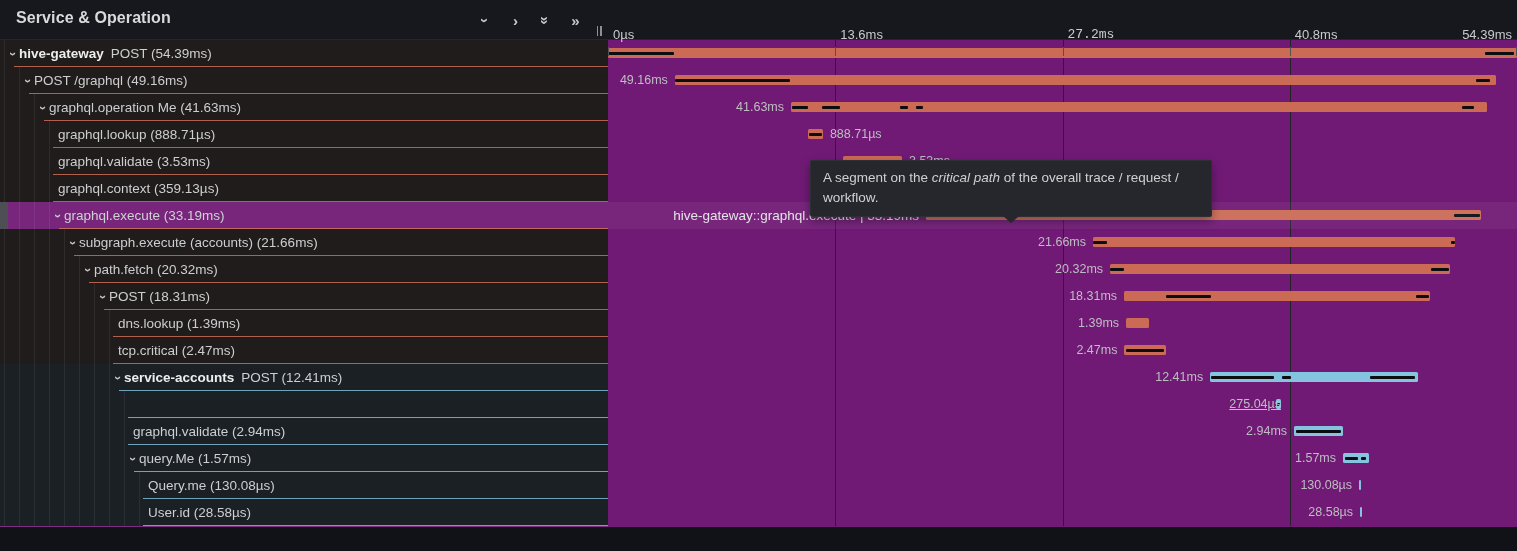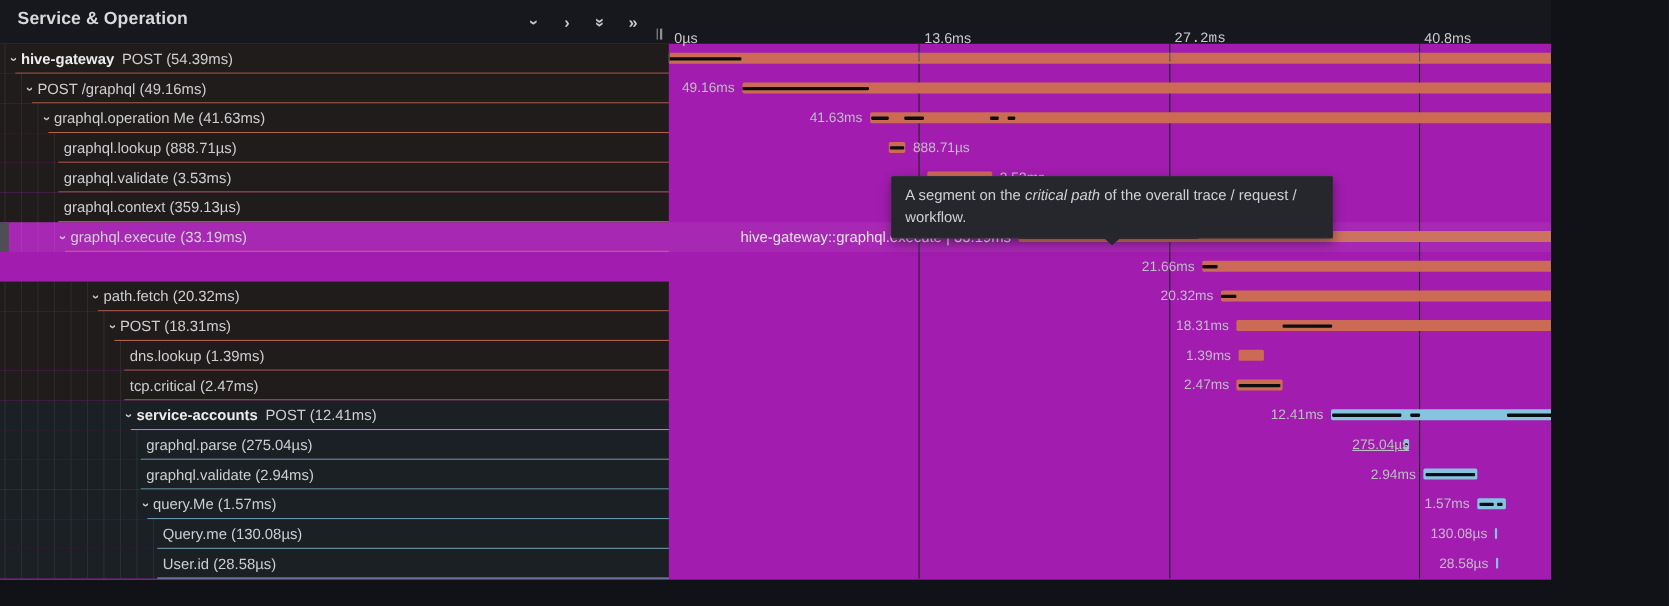--- a/index.html
+++ b/index.html
@@ -1,18 +1,18 @@
 <!DOCTYPE html>
 <html><head>
 <meta charset="utf-8">
 <style>
   * { margin:0; padding:0; box-sizing:border-box; }
   html,body { background:#111217; }
   body { font-family:"Liberation Sans","DejaVu Sans",sans-serif; }
-  #page { position:relative; width:1410px; height:551px; background:#a21caf; overflow:hidden; }
+  #page { position:relative; width:1517px; height:551px; background:#701a75; overflow:hidden; }
 
   
   #hdr { position:absolute; left:0; top:0; width:1517px; height:40px; background:#17181d;
          border-bottom:1px solid #26272b; z-index:3; }
   #hdr-left { position:absolute; left:0; top:0; width:608px; height:40px; }
   #hdr-title { position:absolute; left:16px; top:9px; font-size:16px; font-weight:600; color:#d8d9da; letter-spacing:0.1px; }
   #hdr-icons { position:absolute; right:24px; top:0; height:40px; display:flex; align-items:center; gap:13px; }
   .hicon { width:17px; height:17px; display:flex; align-items:center; justify-content:center;
            color:#c7c8ca; font-size:15px; font-weight:700; cursor:pointer; }
   .rot90 { transform:rotate(90deg); }
@@ -225,20 +225,32 @@
         </div>
         <div class="row-right">
           <div class="bar c-orange" style="left: 318.041px; width: 554.692px;">
             <div class="crit" style="left: 0%; width: 29.6%;"></div>
             <div class="crit" style="left: 95.2%; width: 4.6%;"></div>
           </div>
           <span class="bar-label big" style="right: 597.959px;">hive-gateway::graphql.execute | 33.19ms</span>
         </div>
       </div>
       <div class="row tint-orange">
+        <div class="row-left">
+          <i class="guide" style="left: 4px;"></i>
+          <i class="guide" style="left: 19px;"></i>
+          <i class="guide" style="left: 34px;"></i>
+          <i class="guide" style="left: 49px;"></i>
+          <i class="guide" style="left: 64px;"></i>
+          <span class="twisty" style="left: 66px;">
+            <span>›</span>
+          </span>
+          <span class="span-name" style="left: 79px;">subgraph.execute (accounts) (21.66ms)</span>
+          <div class="row-border c-orange" style="left: 74px;"></div>
+        </div>
         <div class="row-right">
           <div class="bar c-orange" style="left: 485.001px; width: 361.996px;">
             <div class="crit" style="left: 0%; width: 4%;"></div>
             <div class="crit" style="left: 98.8%; width: 1.2%;"></div>
           </div>
           <span class="bar-label" style="right: 430.999px;">21.66ms</span>
         </div>
       </div>
       <div class="row tint-orange">
         <div class="row-left">
@@ -352,21 +364,20 @@
         <div class="row-left">
           <i class="guide" style="left: 4px;"></i>
           <i class="guide" style="left: 19px;"></i>
           <i class="guide" style="left: 34px;"></i>
           <i class="guide" style="left: 49px;"></i>
           <i class="guide" style="left: 64px;"></i>
           <i class="guide" style="left: 79px;"></i>
           <i class="guide" style="left: 94px;"></i>
           <i class="guide" style="left: 109px;"></i>
           <i class="guide" style="left: 124px;"></i>
-          <span class="span-name" style="left: 133px;">graphql.parse (275.04µs)</span>
           <div class="row-border c-blue" style="left: 128px;"></div>
         </div>
         <div class="row-right">
           <div class="bar c-blue" style="left: 668.171px; width: 4.59597px;">
             <div class="crit" style="left: 15%; width: 70%;"></div>
           </div>
           <span class="bar-label" style="right: 236px; text-decoration: underline;">275.04µs</span>
         </div>
       </div>
       <div class="row tint-blue">

